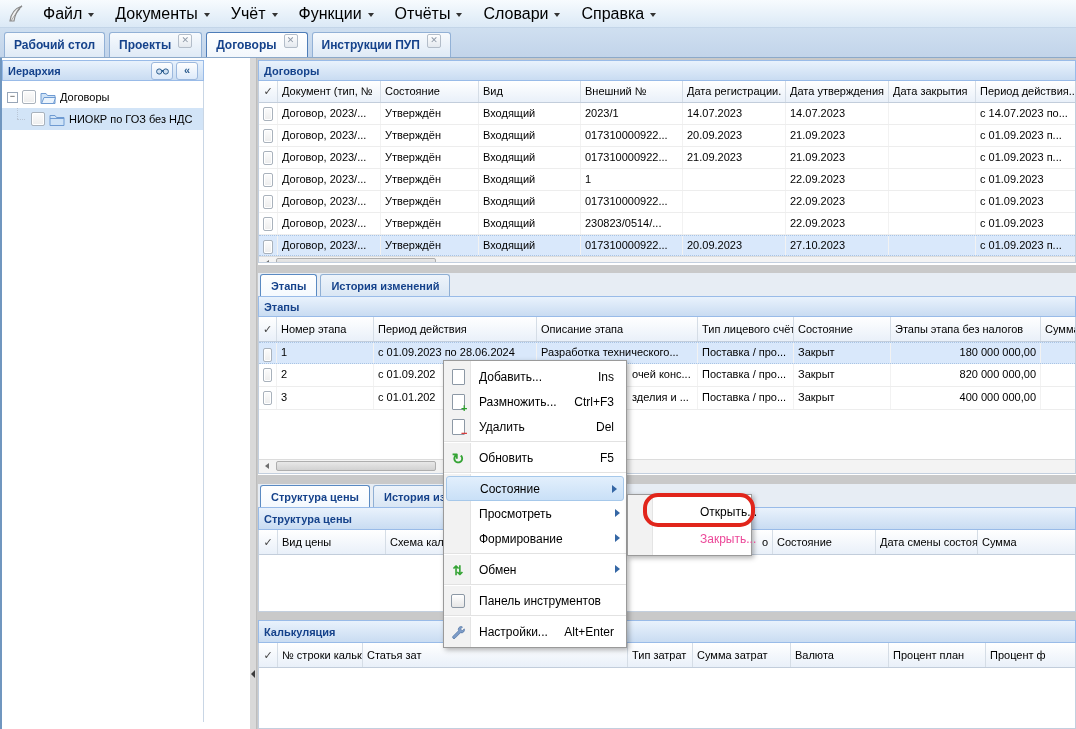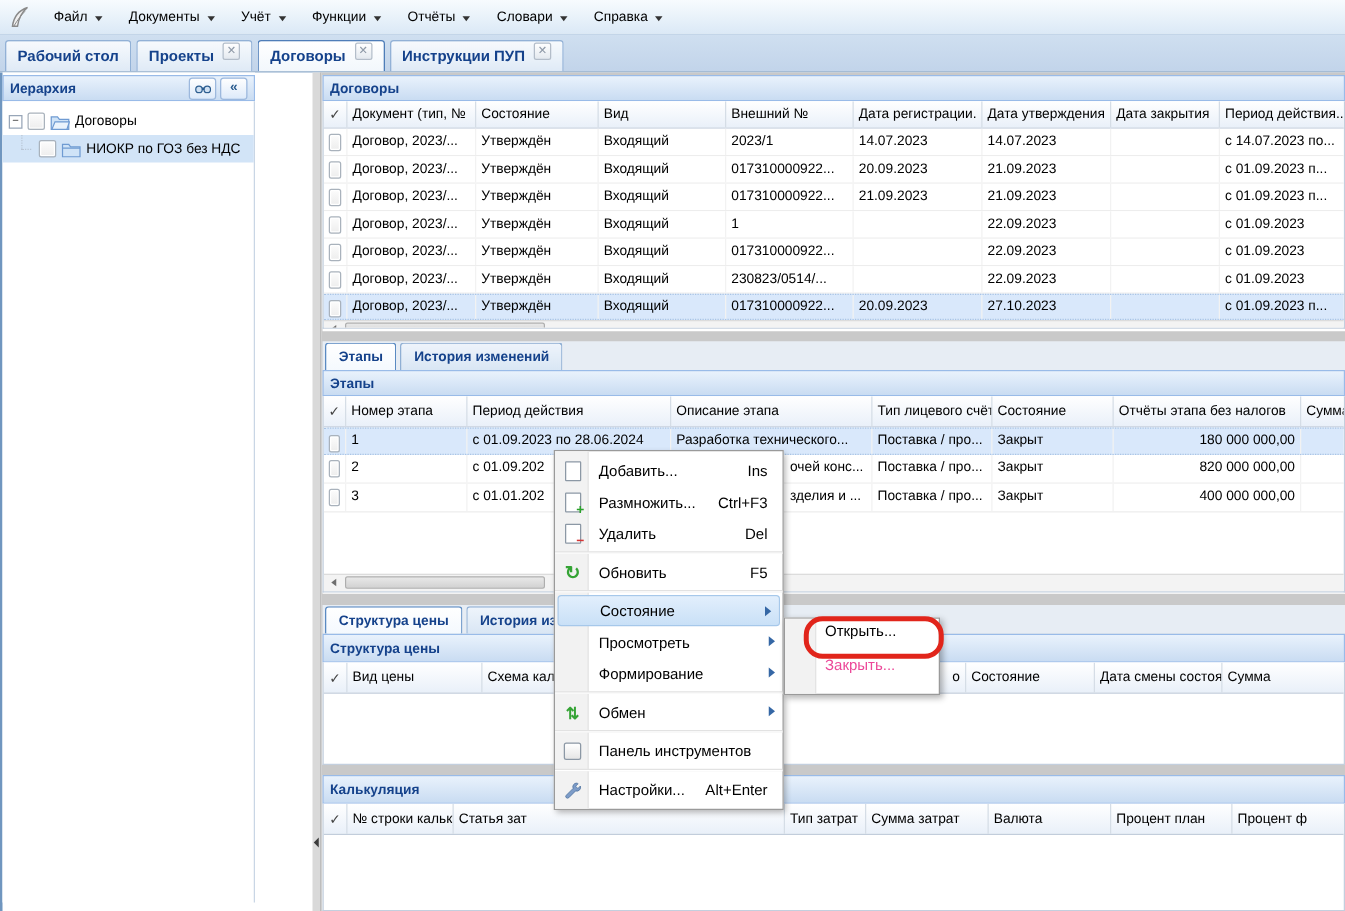--- a/index.html
+++ b/index.html
@@ -4,21 +4,21 @@
 <style>
   html,body{margin:0;padding:0;}
   body{width:1076px;height:729px;position:relative;overflow:hidden;background:#fff;
        font-family:"Liberation Sans",sans-serif;font-size:11px;color:#000;}
 
   
   .menubar{position:absolute;left:0;top:0;width:1076px;height:28px;
     background:linear-gradient(#f7fbfe,#dbe9f6);border-bottom:1px solid #c3d5e8;
     display:flex;align-items:center;box-sizing:border-box;padding-left:4px;}
   .logo{width:20px;height:20px;margin:0 8px 0 2px;}
-  .menu-item{display:flex;align-items:center;gap:6px;padding:4px 12px 4px 9px;font-size:11px;cursor:default;justify-content:space-between;}
+  .menu-item{display:flex;align-items:center;gap:6px;padding:4px 12px 4px 9px;font-size:16px;cursor:default;justify-content:space-between;}
   .caret{width:0;height:0;border-left:3.5px solid transparent;border-right:3.5px solid transparent;border-top:4px solid #333;margin-top:2px;}
 
   
   .tabstrip{position:absolute;left:0;top:28px;width:1076px;height:30px;
     background:linear-gradient(#cfdff0,#c2d4ea);border-bottom:1px solid #8ca9c9;
     display:flex;align-items:flex-end;box-sizing:border-box;padding-left:4px;gap:4px;}
   .tab{height:25px;box-sizing:border-box;border:1px solid #92b1d6;border-bottom:none;
     border-radius:3px 3px 0 0;background:linear-gradient(#f7fafd,#dfeaf6);
     color:#15428b;font-weight:bold;font-size:12px;display:flex;align-items:center;
     padding:0 9px;position:relative;}
@@ -114,21 +114,21 @@
   .ic-exchange{color:#35a435;font-size:13px;font-weight:bold;line-height:1;}
   .ic-cbx{width:12px;height:12px;border:1px solid #8c98a5;border-radius:2px;background:linear-gradient(#ffffff,#e6e6e6);}
   .disabled .mi-label{color:#ec4899;}
 
   
   .submenu{position:absolute;left:627px;top:494px;width:125px;background:#fff;
     border:1px solid #9a9a9a;box-shadow:2px 2px 5px rgba(0,0,0,.3);box-sizing:border-box;
     padding:3px 0;z-index:60;font-size:12px;}
   .submenu:before{content:"";position:absolute;left:0;top:0;bottom:0;width:24px;
     background:#f2f2f2;border-right:1px solid #e4e4e4;}
-  .smi{height:27px;display:flex;align-items:flex-start;position:relative;padding:0 8px 0 32px;box-sizing:border-box;}
+  .smi{height:27px;display:flex;align-items:center;position:relative;padding:0 8px 0 32px;box-sizing:border-box;margin-left:40px;}
 
   
   .red-annot{position:absolute;left:643px;top:493px;width:112px;height:34px;
     border:4px solid #e1251b;border-radius:15px;z-index:100;box-sizing:border-box;}
 </style>
 </head>
 <body>
 
 <div class="menubar">
   <svg class="logo" viewBox="0 0 20 20">
@@ -356,21 +356,21 @@
         <span>Этапы</span>
       </div>
     <div class="grid" style="height:157px;position:relative;">
       <div class="ghead" style="height:24px;">
         <div class="gh st0 cbcell checkmark">✓</div>
         <div class="gh st1" style="padding-top:6px;">Номер этапа</div>
         <div class="gh st2" style="padding-top:6px;">Период действия</div>
         <div class="gh st3" style="padding-top:6px;">Описание этапа</div>
         <div class="gh st4" style="padding-top:6px;">Тип лицевого счёт</div>
         <div class="gh st5" style="padding-top:6px;">Состояние</div>
-        <div class="gh st6" style="padding-top:6px;">Отчёты этапа без налогов</div>
+        <div class="gh st6" style="padding-top:6px;">Этапы этапа без налогов</div>
         <div class="gh flex1" style="padding-top:6px;">Сумма</div>
       </div>
       <div class="grow sel" style="height:22px;">
         <div class="gc st0 cbcell">
             <span class="cb"></span>
           </div>
         <div class="gc st1">1</div>
         <div class="gc st2">с 01.09.2023 по 28.06.2024</div>
         <div class="gc st3">Разработка технического...</div>
         <div class="gc st4">Поставка / про...</div>

